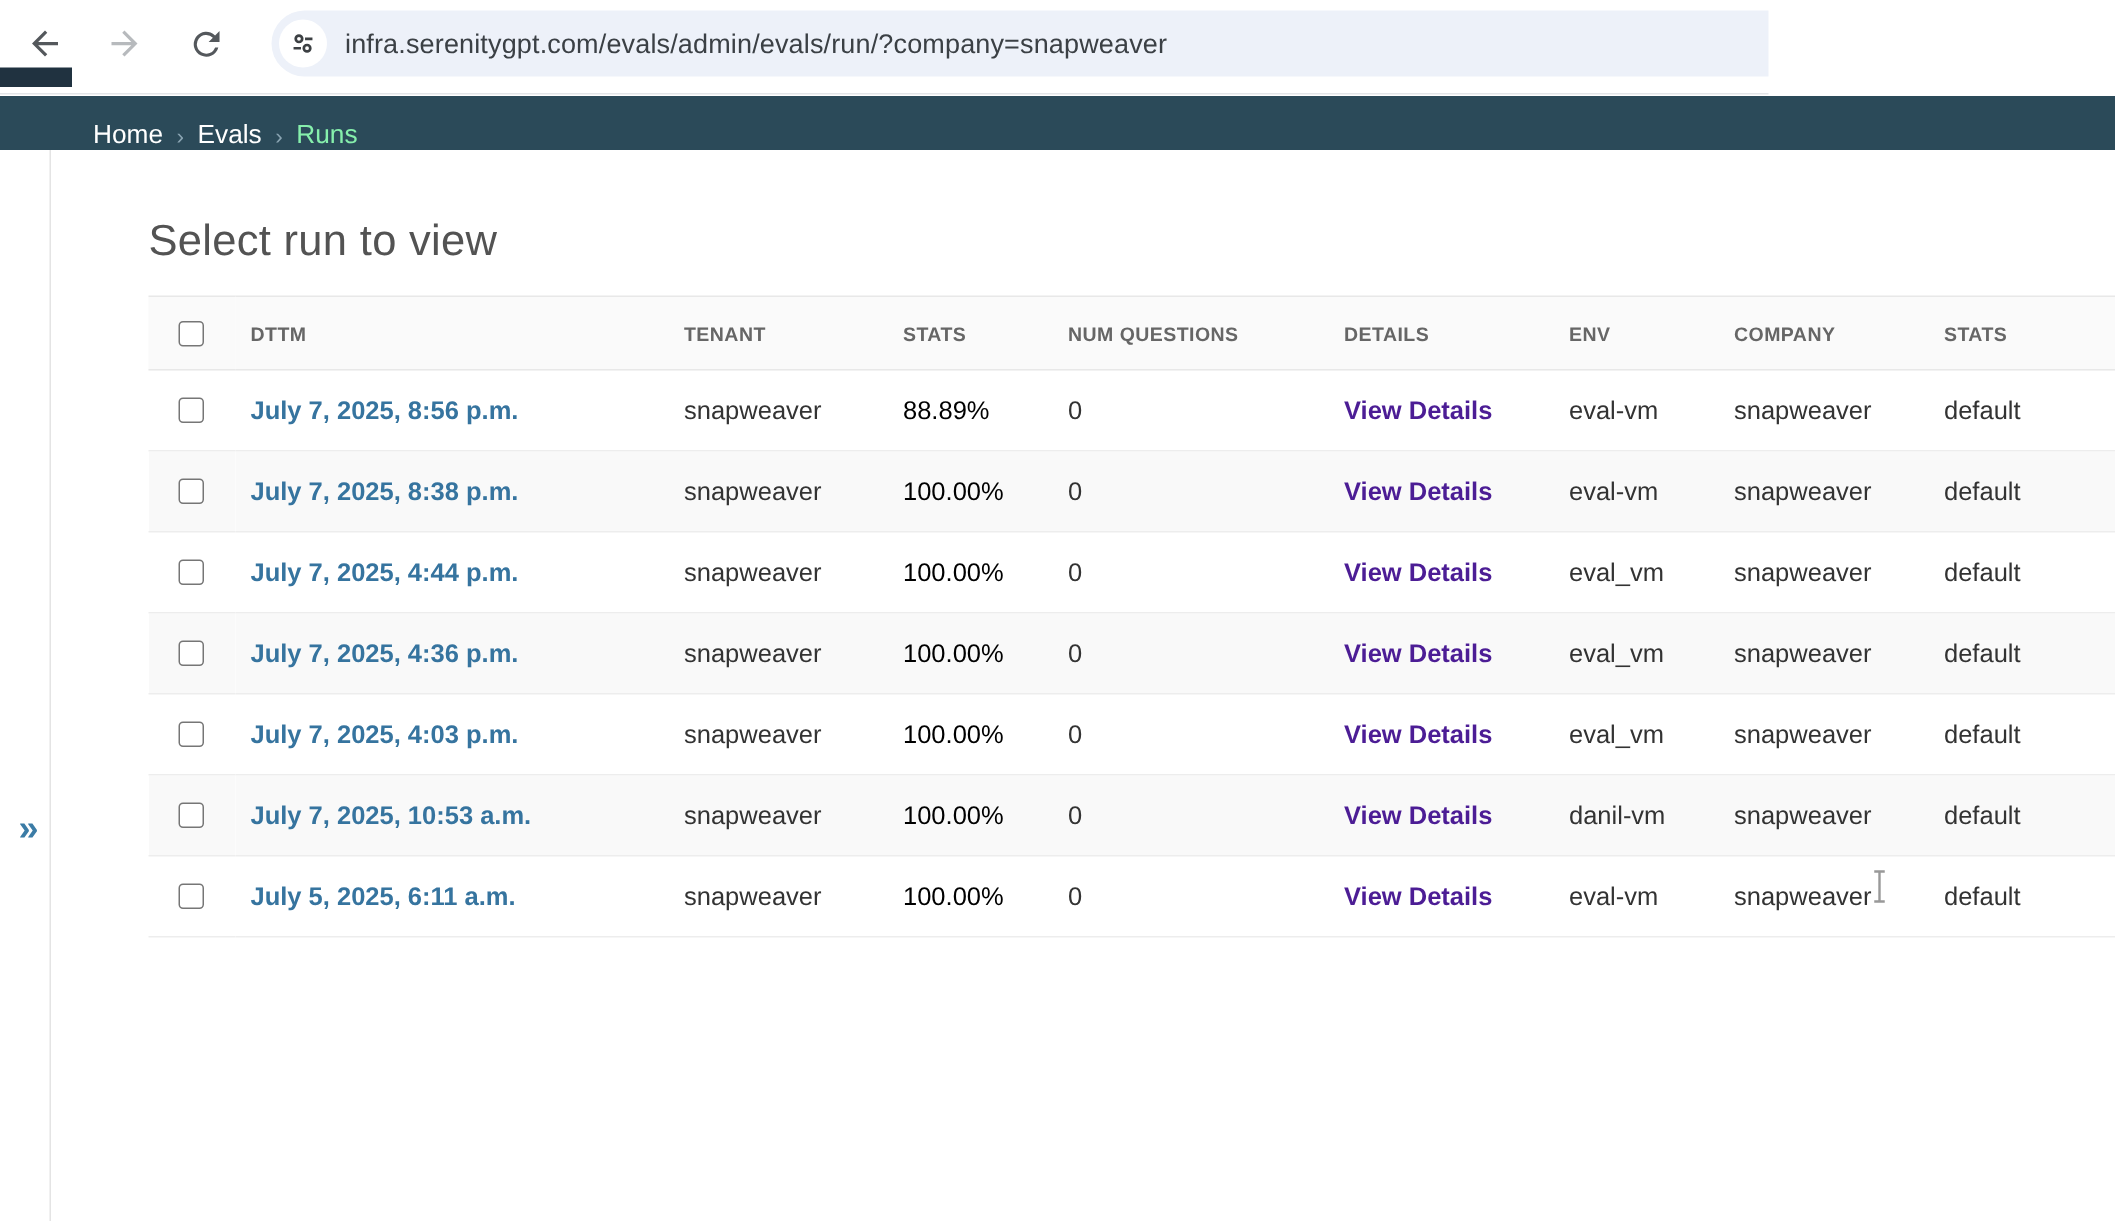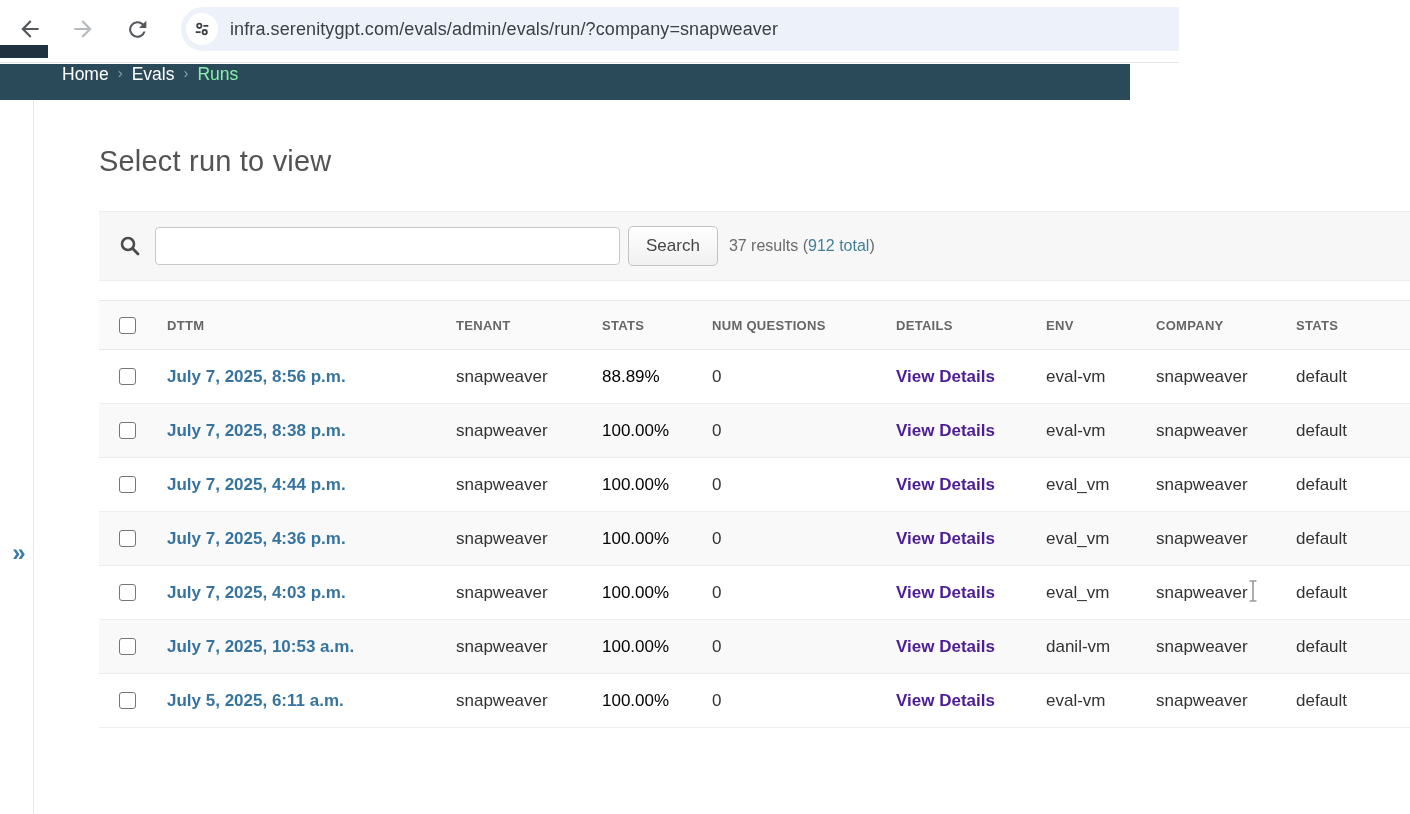--- a/index.html
+++ b/index.html
@@ -21,22 +21,22 @@
   .tune-circle { width:32px; height:32px; background:#fff; border-radius:50%;
                  margin-left:5px; display:flex; align-items:center; justify-content:center;
                  flex:0 0 auto; cursor:pointer; }
   .url-text { margin-left:12px; font-size:18px; color:#3b4045; letter-spacing:0.1px;
               white-space:nowrap; }
 
   
   .dark-nub { position:absolute; top:45px; left:0; width:48px; height:13px; background:#203240; }
 
   
-  .breadcrumbs { position:absolute; top:64px; left:0; width:1130px; height:36px;
-                 background:#2b4a59; display:flex; align-items:flex-start;
+  .breadcrumbs { position:absolute; top:64px; left:0; width:1410px; height:36px;
+                 background:#2b4a59; display:flex; align-items:flex-end;
                  padding-left:62px; font-size:17.5px; }
   .breadcrumbs a { color:#ffffff; text-decoration:none; cursor:pointer; }
   .crumb-sep { color:#8aa4b2; margin:0 9px; font-size:15px; }
   .crumb-current { color:#86efac; }
 
   
   .content-frame { position:absolute; top:100px; left:33px; right:0; bottom:0;
                    border-left:1px solid #e4e4e4; background:#fff; }
   .sidebar-toggle { position:absolute; top:538px; left:6px; width:26px; height:30px;
                     color:#3b7ca6; font-size:24px; line-height:30px; text-align:center;
@@ -135,29 +135,20 @@
     <a>Evals</a>
     <span class="crumb-sep">›</span>
     <span class="crumb-current">Runs</span>
   </div>
 
   <div class="content-frame">
     <div class="main">
 
       <h1 class="page-title">Select run to view</h1>
 
-      <div class="toolbar">
-        <svg class="search-icon" width="24" height="24" viewBox="0 0 24 24">
-          <circle cx="10" cy="10" r="6" fill="none" stroke="#4a4a4a" stroke-width="2.6"></circle>
-          <line x1="14.6" y1="14.6" x2="20" y2="20" stroke="#4a4a4a" stroke-width="2.8" stroke-linecap="round"></line>
-        </svg>
-        <input class="search-input" type="text" value="" style="">
-        <button class="btn search-btn">Search</button>
-        <span class="results-text"><span>37 results (</span><a>912 total</a><span>)</span></span>
-      </div>
 
 
       <table class="runs">
         <colgroup>
           <col style="width:58px">
             <col style="width:289px">
             <col style="width:146px">
           <col style="width:110px">
             <col style="width:184px">
             <col style="width:150px">

